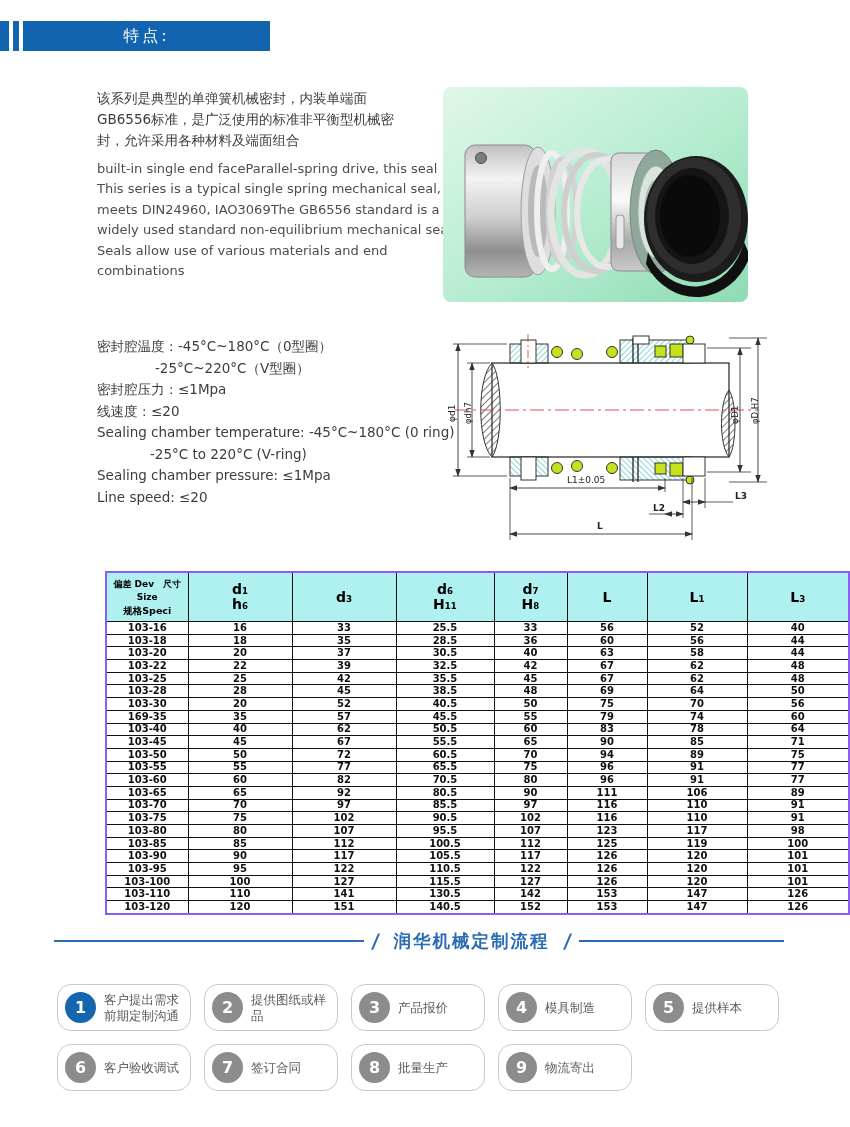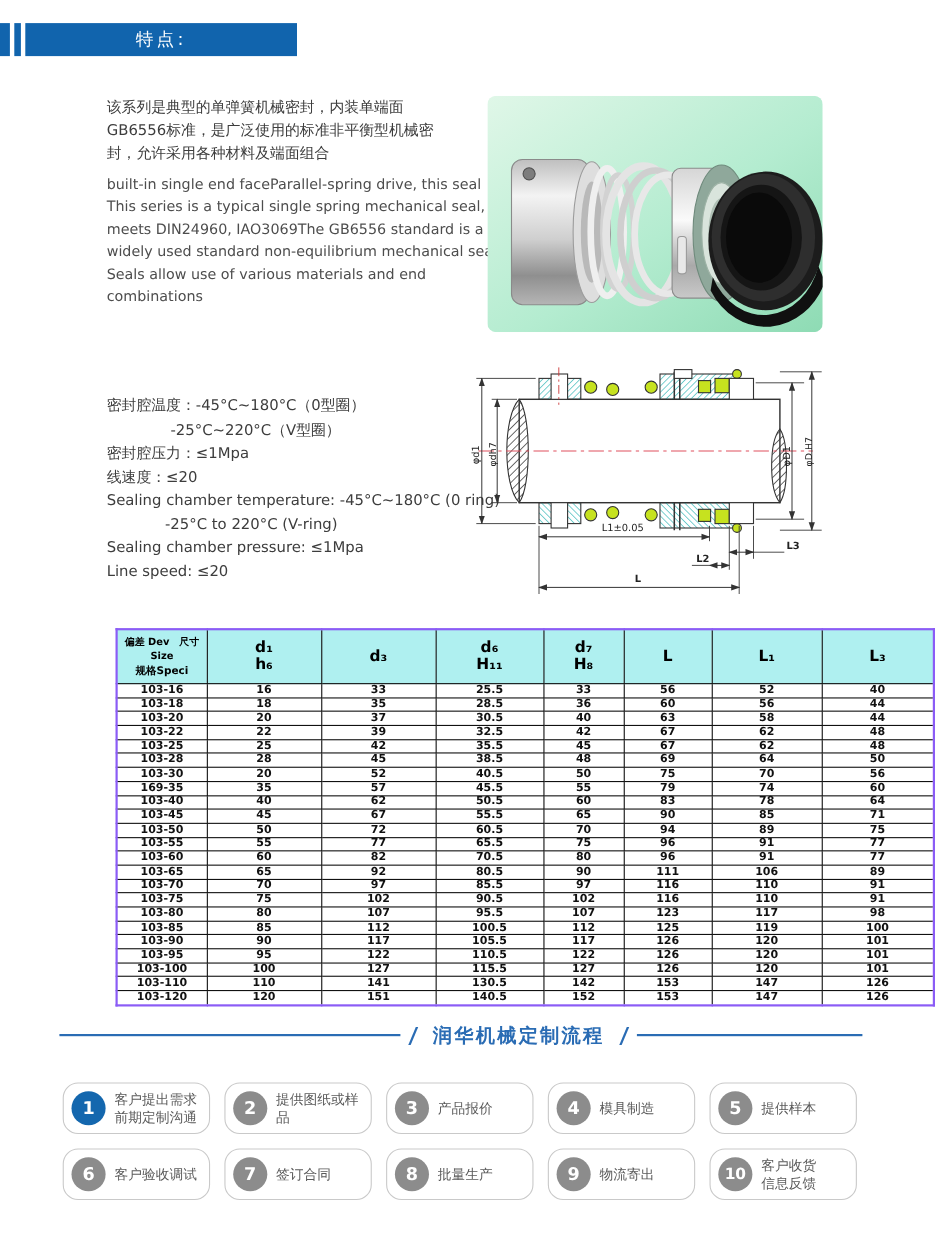--- a/index.html
+++ b/index.html
@@ -17,27 +17,27 @@
   
   .intro{position:absolute;left:97px;top:88px;width:340px;}
   .intro .zh div{font-size:13.5px;line-height:21.2px;color:#3d3d3d;white-space:nowrap;}
   .intro .en{margin-top:7px;}
   .intro .en div{font-size:13px;line-height:20.5px;color:#4d4d4d;white-space:nowrap;}
 
   
   .photo{position:absolute;left:443px;top:87px;width:305px;height:215px;border-radius:8px;overflow:hidden;}
 
   
-  .specs{position:absolute;left:97px;top:359px;width:360px;}
+  .specs{position:absolute;left:97px;top:336px;width:360px;}
   .specs div{font-size:13.5px;line-height:21.5px;color:#3d3d3d;white-space:nowrap;}
   .specs .ind-zh{padding-left:58px;}
   .specs .ind-en{padding-left:53px;}
 
   
-  .drawing{position:absolute;left:417px;top:330px;width:340px;height:215px;}
+  .drawing{position:absolute;left:437px;top:330px;width:340px;height:215px;}
 
   
   .tablewrap{position:absolute;left:105px;top:571px;}
   table.spec{border-collapse:collapse;table-layout:fixed;width:643px;border:2px solid #8b5cf6;}
   table.spec th, table.spec td{border:1px solid #111;text-align:center;vertical-align:middle;padding:0;}
   thead th{background:#aff0f0;height:48px;}
   th .sym{font-size:14px;font-weight:bold;line-height:15px;color:#000;}
   th .firstA{font-size:9px;font-weight:bold;color:#000;line-height:13px;}
   th .firstB{font-size:9.5px;font-weight:bold;color:#000;line-height:13px;}
   tbody td{height:11.7px;font-size:10px;line-height:10px;font-weight:bold;color:#111;}
@@ -562,20 +562,15 @@
       <div class="lbl">签订合同</div>
     </div>
     <div class="step">
       <div class="num">8</div>
       <div class="lbl">批量生产</div>
     </div>
     <div class="step">
       <div class="num">9</div>
       <div class="lbl">物流寄出</div>
     </div>
-    <div class="step">
-      <div class="num small">10</div>
-      <div class="lbl">客户收货
-信息反馈</div>
-    </div>
   </div>
 
 </div>
 
 </body></html>

